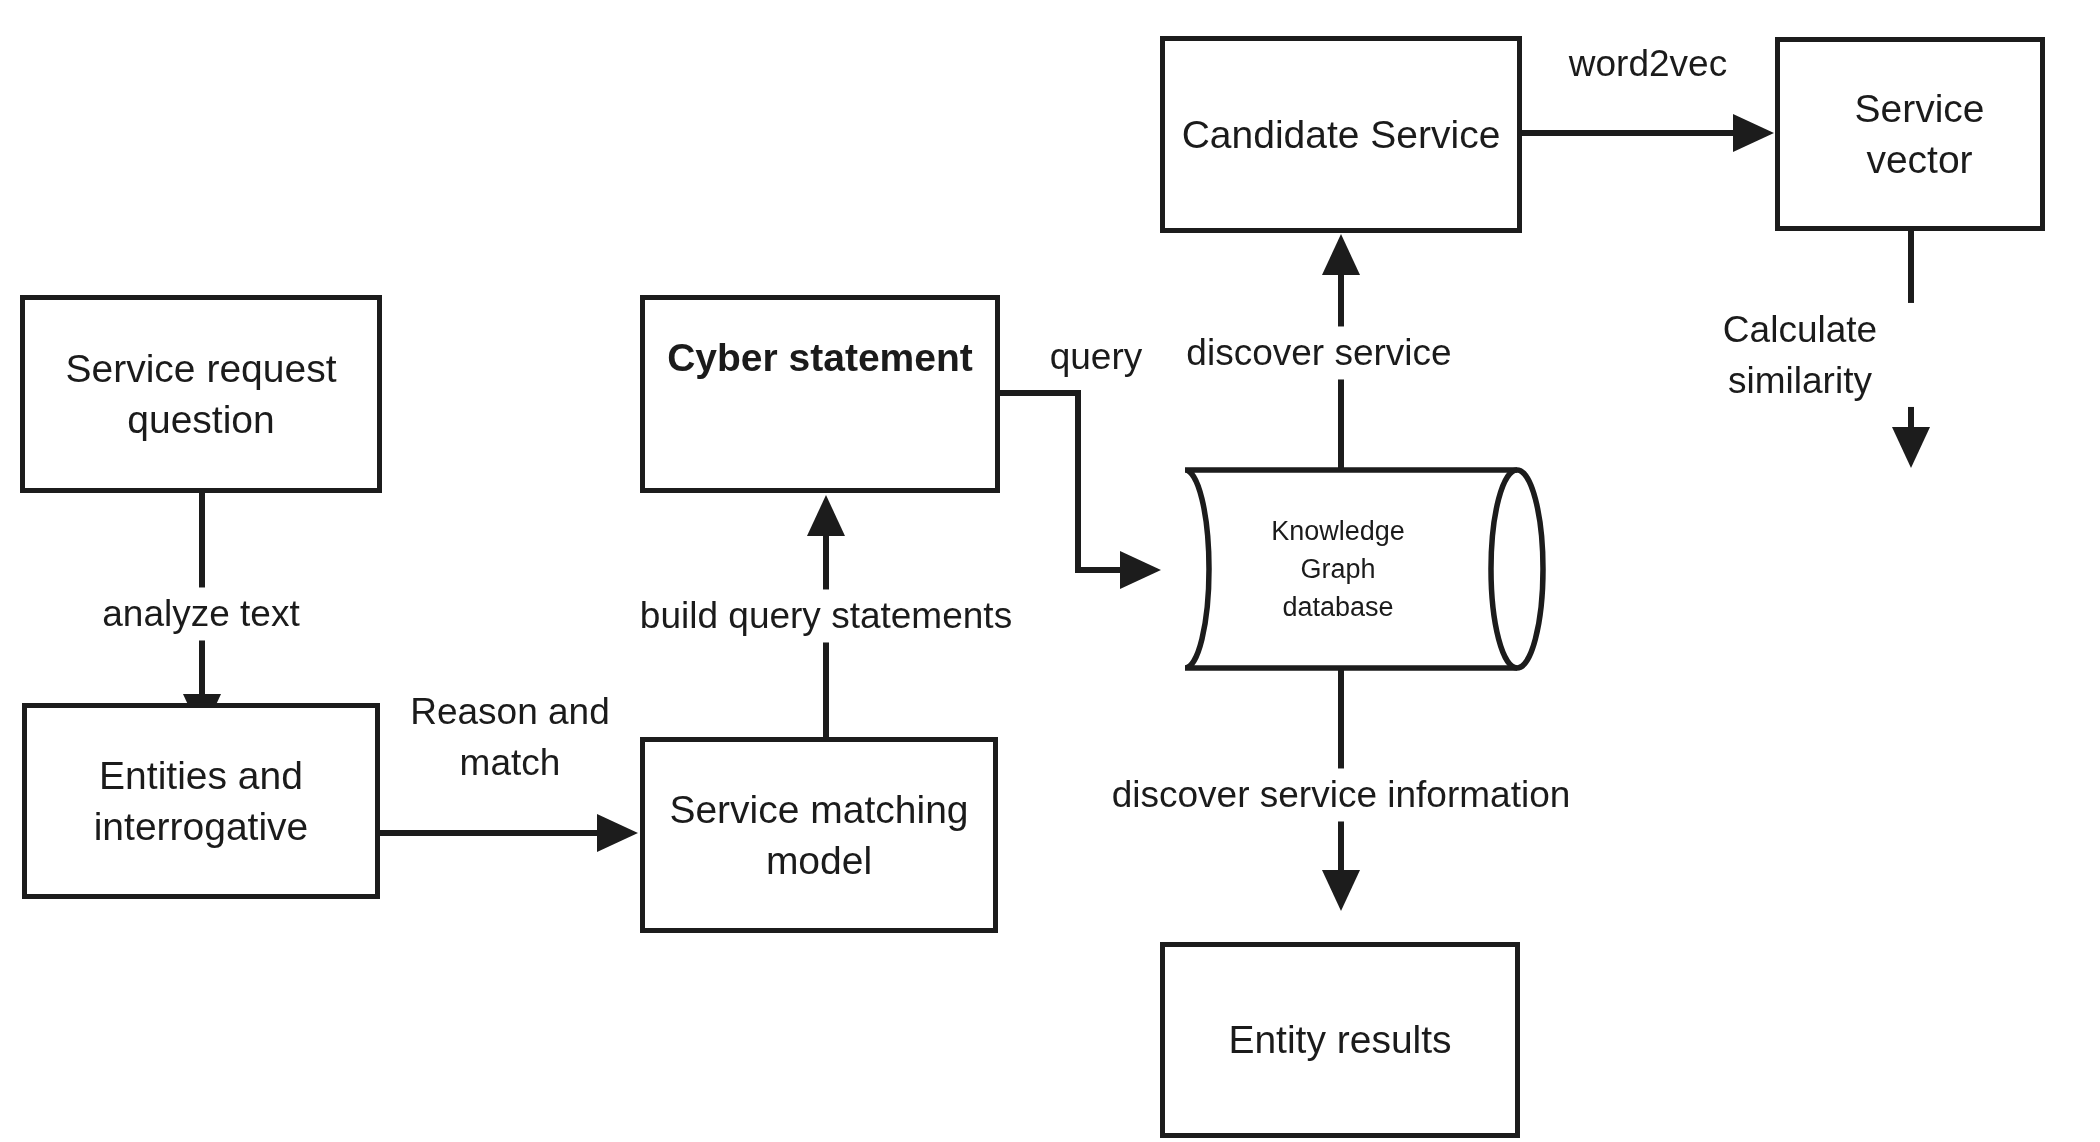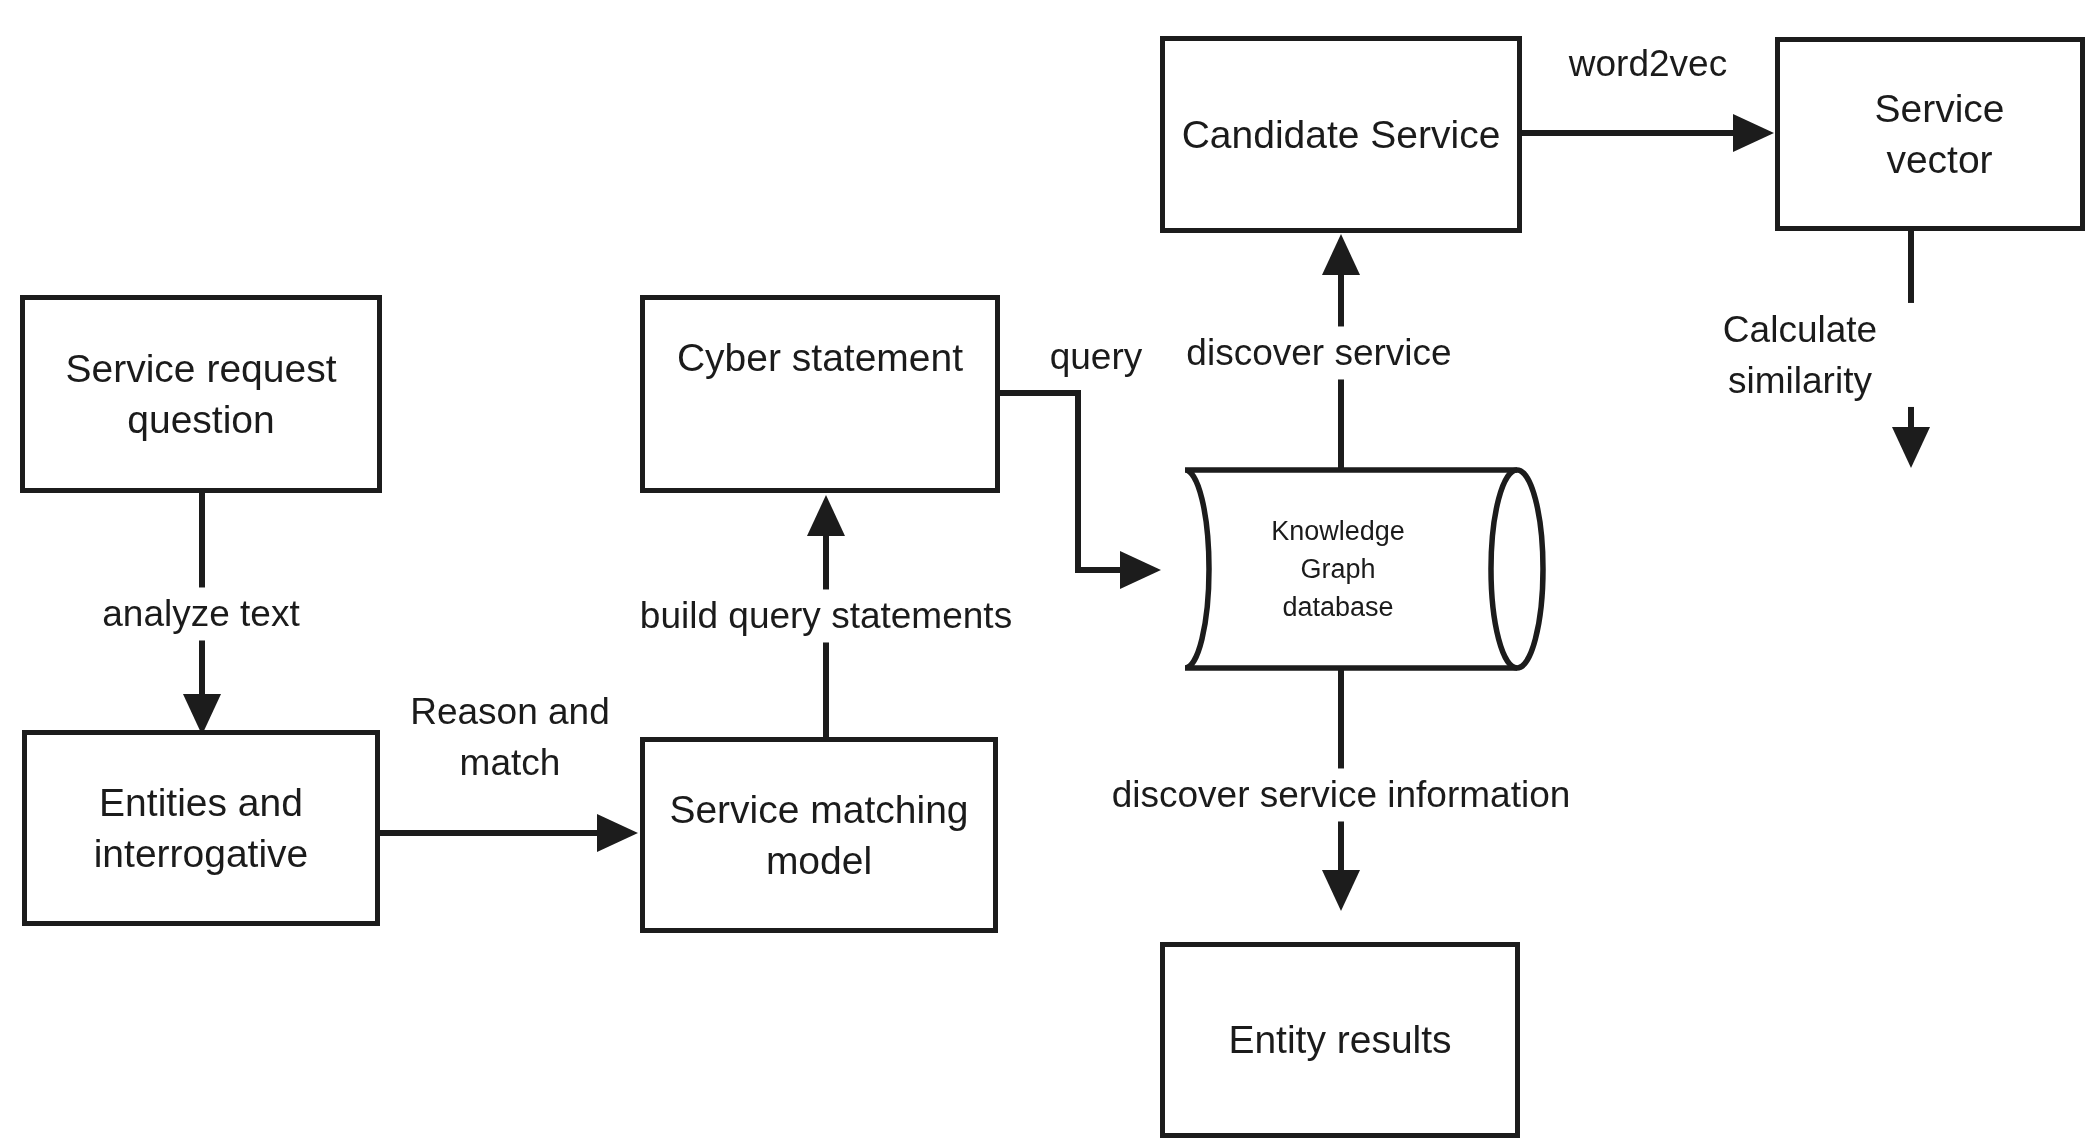--- a/index.html
+++ b/index.html
@@ -30,25 +30,25 @@
     display: flex;
     align-items: center;
     justify-content: center;
     text-align: center;
     white-space: pre-line;
     font-size: 39px;
     line-height: 1.32;
     z-index: 2;
   }
   .node-service-request   { left: 20px;   top: 295px; width: 362px; height: 198px; }
-  .node-entities          { left: 22px;   top: 730px; width: 358px; height: 196px; }
-  .node-cyber             { left: 640px;  top: 295px; width: 360px; height: 198px; padding-bottom: 72px; }
+  .node-entities          { left: 22px;   top: 703px; width: 358px; height: 196px; }
+  .node-cyber             { left: 640px;  top: 295px; width: 360px; height: 198px; padding-bottom: 72px; font-weight: bold; }
   .node-matching          { left: 640px;  top: 737px; width: 358px; height: 196px; }
   .node-candidate         { left: 1160px; top: 36px;  width: 362px; height: 197px; }
-  .node-vector            { left: 1775px; top: 37px;  width: 310px; height: 194px; padding-left: 19px; }
+  .node-vector            { left: 1775px; top: 37px;  width: 270px; height: 194px; padding-left: 19px; }
   .node-final             { left: 1775px; top: 470px; width: 272px; height: 203px; }
   .node-entity-results    { left: 1160px; top: 913px; width: 360px; height: 196px; margin-top: 29px; }
   .cylinder-label {
     position: absolute;
     left: 1185px;
     top: 470px;
     width: 306px;
     height: 198px;
     display: flex;
     align-items: center;

